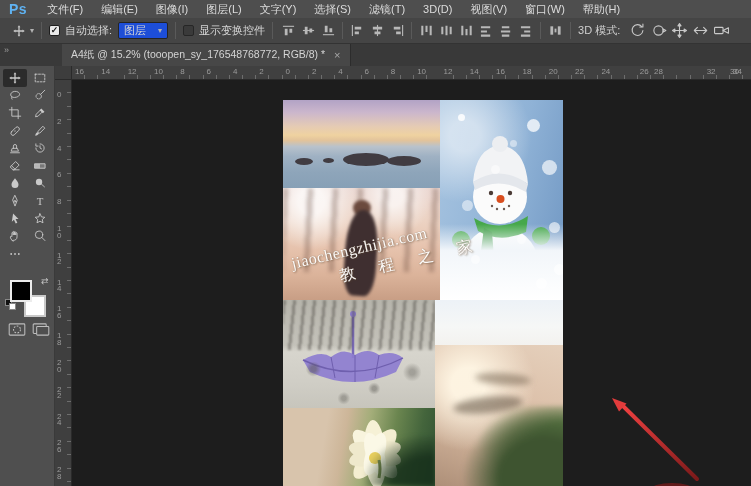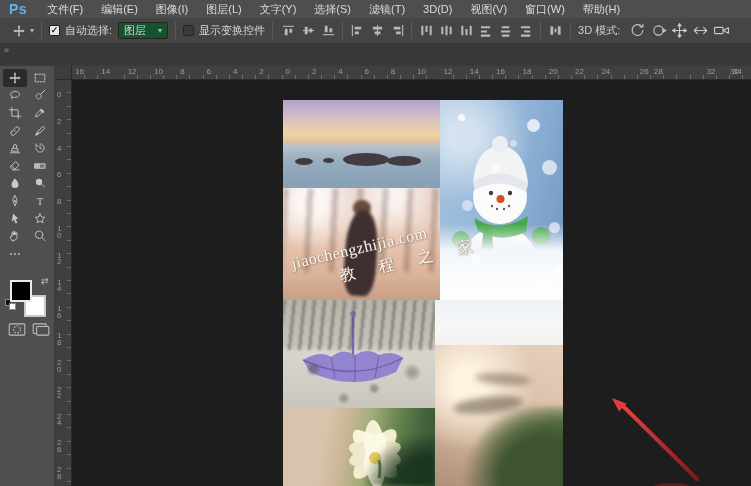--- a/index.html
+++ b/index.html
@@ -17,21 +17,21 @@
   .options-bar{position:absolute;left:0;top:18px;width:751px;height:26px;background:#454545;
     border-bottom:1px solid #333;display:flex;align-items:center;font-size:11px;color:#d6d6d6;z-index:29;padding-left:6px;}
   .vsep{width:1px;height:17px;background:#5a5a5a;margin:0 7px;flex:0 0 1px;}
   .caret{font-size:8px;color:#b2b2b2;margin-left:3px;}
   .opt-tool{display:flex;align-items:center;margin-left:4px;}
   .opt-tool svg{width:15px;height:15px;}
   .cb{width:11px;height:11px;border-radius:2px;display:inline-flex;align-items:center;justify-content:center;
       font-size:9px;line-height:1;margin-right:5px;flex:0 0 11px;}
   .cb.on{background:#e8e8e8;border:1px solid #1e1e1e;color:#161616;font-weight:bold;}
   .cb.off{background:#3a3a3a;border:1px solid #262626;color:transparent;}
-  .select{background:#14532d;border:1px solid #242424;border-radius:2px;height:17px;padding:0 5px;
+  .select{background:#1d4ed8;border:1px solid #242424;border-radius:2px;height:17px;padding:0 5px;
       display:inline-flex;align-items:center;margin-left:6px;min-width:50px;justify-content:space-between;}
   .align-group{display:flex;align-items:center;gap:4px;}
   .ob-icon{width:16px;height:14px;display:inline-flex;align-items:center;justify-content:center;}
   .mode3d-group{display:flex;align-items:center;gap:7px;}
   .mode3d-group .ob-icon{width:17px;height:16px;}
   .label3d{margin-right:2px;color:#cfcfcf;}
 
   
   .tab-bar{position:absolute;left:0;top:44px;width:751px;height:22px;background:#393939;z-index:28;}
   .collapse{position:absolute;left:4px;top:1px;color:#9c9c9c;font-size:9px;letter-spacing:-1px;}
@@ -284,20 +284,24 @@
               <rect x="2" y="7" width="11" height="8" rx="1"></rect>
               <path d="M13 11l7-3.5v7z"></path>
             </svg>
           </span>
         </span>
     </span>
   </div>
 
   <div class="tab-bar">
     <span class="collapse">»</span>
+    <div class="tab">
+      <span>A4纸 @ 15.2% (tooopen_sy_176548768772, RGB/8) *</span>
+      <span class="tab-close">×</span>
+    </div>
   </div>
 
   <div class="toolbar">
     <div id="tools-grid">
         <div class="tool active">
           <svg viewBox="0 0 22 22" fill="none" stroke="#c9c9c9" stroke-width="1.4" stroke-linecap="round" stroke-linejoin="round">
             <path class="f" d="M11 2l2.2 3.2H12v4.6h4.6V8.6L20 11l-3.4 2.4v-1.2H12v4.6h1.2L11 20l-2.2-3.2H10v-4.6H5.4v1.2L2 11l3.4-2.4v1.2H10V5.2H8.8z"></path>
           </svg>
         </div>
         <div class="tool">

